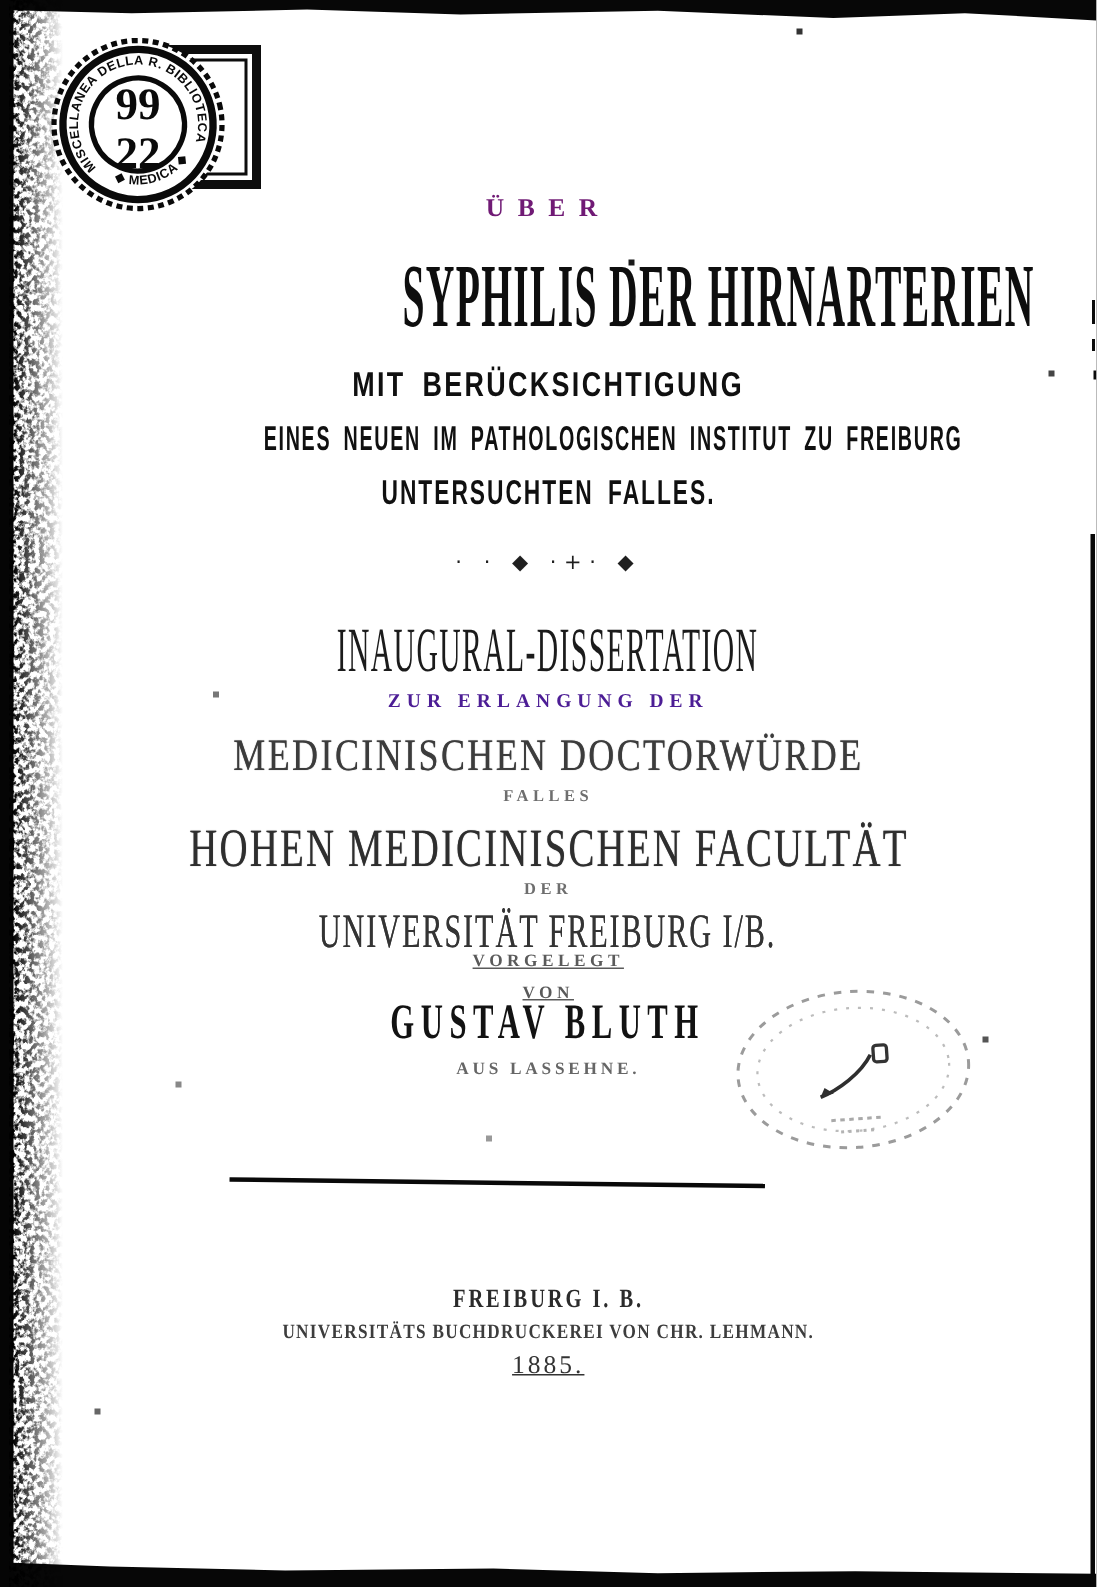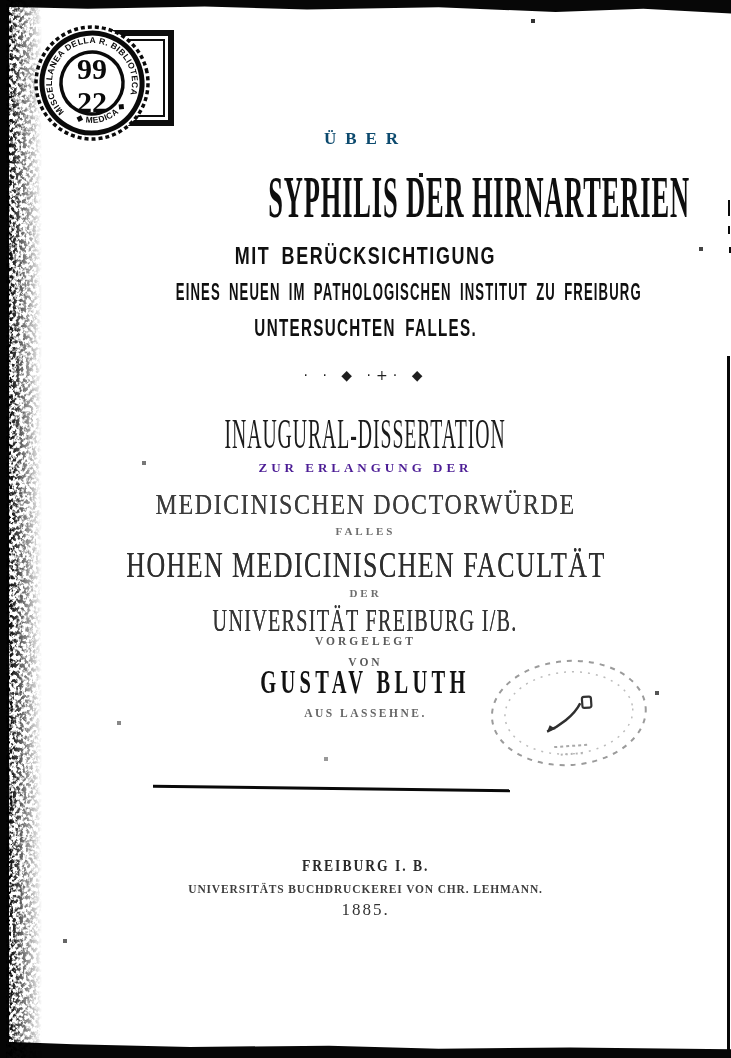--- a/index.html
+++ b/index.html
@@ -26,21 +26,21 @@
   
   .stamp { position:absolute; left:26px; top:24px; }
   .ringtxt { font-family:"Liberation Sans", sans-serif; font-size:8.5px; font-weight:bold;
     fill:#0a0a0a; letter-spacing:0.4px; }
   .stampnum { font-family:"Liberation Serif", serif; font-size:30px; font-weight:bold; fill:#0a0a0a; }
   .oval-stamp { position:absolute; left:484px; top:656px; }
   
   .line { position:absolute; left:0; width:731px; text-align:center; white-space:nowrap; }
   .t { display:inline-block; white-space:nowrap; transform-origin:center; }
   .l-kicker { top:129px; padding-right:45px; }
-  .t-kicker { font:700 17px "Liberation Serif", serif; letter-spacing:9px; color:#0c4a6e; }
+  .t-kicker { font:700 17px "Liberation Serif", serif; letter-spacing:9px; color:#701a75; }
   .l-title  { top:163px; padding-right:29px; }
   .t-title  { font:700 60px "Liberation Serif", serif; letter-spacing:2px; color:#0e0e0e; transform:scaleX(0.44); }
   .l-sub1 { top:243px; padding-right:29px; }
   .l-sub2 { top:279px; padding-right:41px; }
   .l-sub3 { top:315px; padding-right:29px; }
   .t-sub  { font:700 23px "Liberation Sans", sans-serif; letter-spacing:2px; word-spacing:6px; color:#101010; }
   .t-sub1 { transform:scaleX(0.78); } .t-sub2 { transform:scaleX(0.57); } .t-sub3 { transform:scaleX(0.66); }
   .l-orn { top:366px; padding-right:71px; }
   .t-orn { font:400 14px "DejaVu Sans", sans-serif; letter-spacing:5px; color:#1f1f1f; }
   .l-inaug { top:410px; padding-right:49px; }
@@ -54,32 +54,32 @@
   .l-der   { top:583px; padding-right:71px; }
   .t-small-faded { font:600 11px "Liberation Serif", serif; letter-spacing:3px; color:#6e6e6e; }
   .l-hohen { top:544px; padding-right:51px; }
   .t-hohen { font:400 36px "Liberation Serif", serif; letter-spacing:2px; color:#2e2e2e;
              transform:scaleX(0.72); text-shadow:0 0 .6px #555; }
   .l-univ { top:602px; padding-right:65px; }
   .t-univ { font:400 32px "Liberation Serif", serif; letter-spacing:2px; color:#343434;
             transform:scaleX(0.63); text-shadow:0 0 .5px #555; }
   .l-vorg { top:631px; padding-right:75px; }
   .l-von  { top:652px; padding-right:69px; }
-  .t-tiny { font:600 11.5px "Liberation Serif", serif; letter-spacing:3px; color:#5a5a5a; }
+  .t-tiny { font:600 11.5px "Liberation Serif", serif; letter-spacing:3px; color:#5a5a5a;text-decoration:underline; }
   .l-name { top:664px; padding-right:59px; }
   .t-name { font:700 33px "Liberation Serif", serif; letter-spacing:7px; color:#121212; transform:scaleX(0.62); }
   .l-aus { top:703px; padding-right:59px; }
   .t-aus { font:600 11.5px "Liberation Serif", serif; letter-spacing:2.5px; color:#666; }
   .rule { position:absolute; left:153px; top:787px; width:357px; height:3px; background:#090909; transform:rotate(0.7deg); }
   .l-place { top:855px; padding-right:63px; }
   .t-place { font:700 17.5px "Liberation Serif", serif; letter-spacing:2.5px; color:#2b2b2b; transform:scaleX(0.78); }
   .l-printer { top:879px; padding-right:57px; }
   .t-printer { font:600 13.5px "Liberation Serif", serif; letter-spacing:1px; color:#3d3d3d; transform:scaleX(0.85); }
   .l-year { top:900px; padding-right:63px; }
-  .t-year { font:400 17px "Liberation Serif", serif; letter-spacing:2px; color:#333; }
+  .t-year { font:400 17px "Liberation Serif", serif; letter-spacing:2px; color:#333;text-decoration:underline; }
 </style>
 </head>
 <body>
 
 <div class="scan">
 
   <div class="edge-top"></div>
   <div class="edge-bottom"></div>
   <div class="edge-right-solid"></div>
   <div class="rdash rd1"></div>

